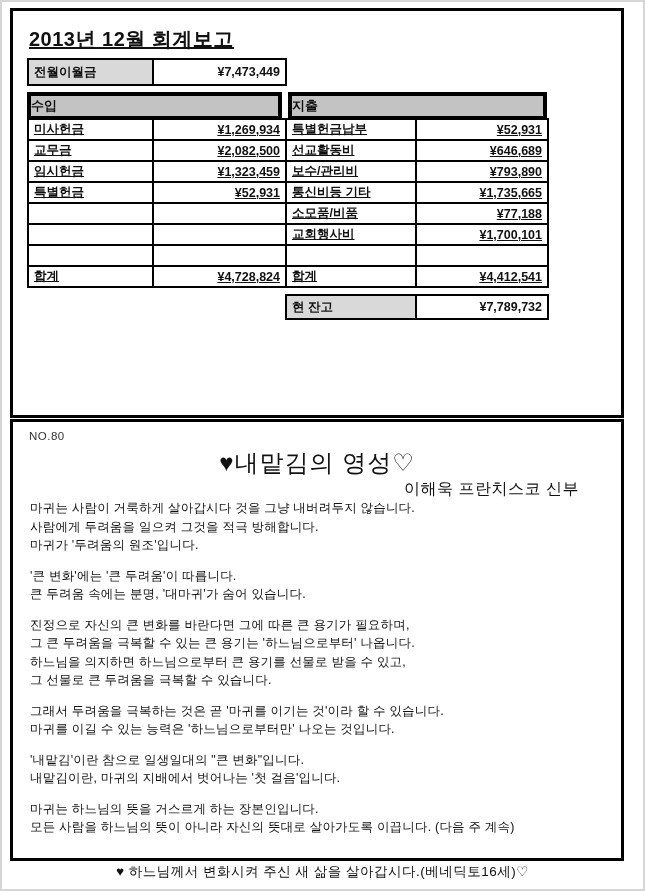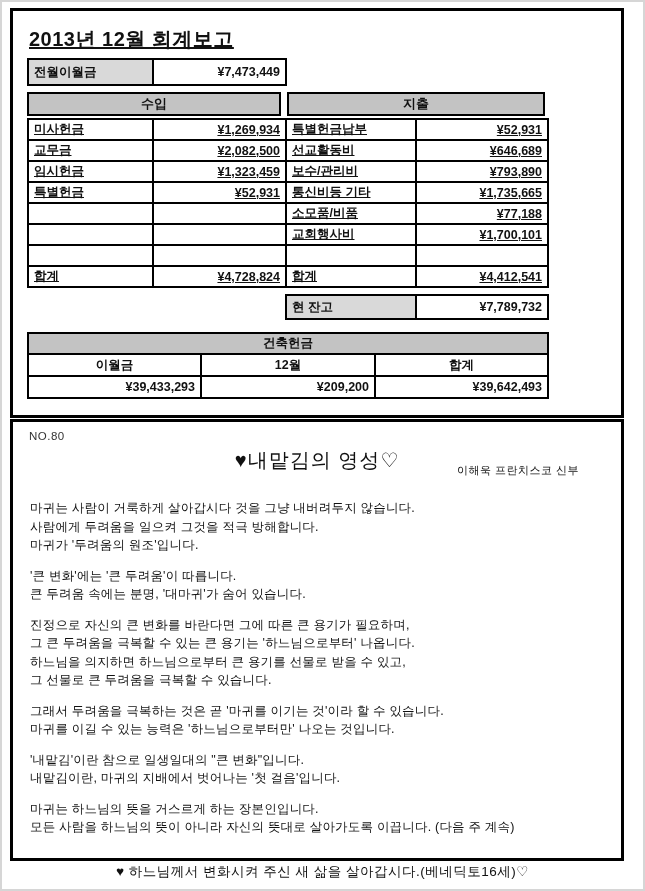--- a/index.html
+++ b/index.html
@@ -33,36 +33,36 @@
     padding:0 5px; height:19px;
     white-space:nowrap; overflow:hidden;
   }
   td.lbl { text-align:left; }
   td.val { text-align:right; }
   td.gray { background:#d9d9d9; }
   .t-carry { position:absolute; left:14px; top:47px; }
   .t-carry td { height:24px; }
   .head-row { position:absolute; left:14px; top:81px; width:520px; display:flex; }
   .head-cell {
-    border:2px solid #000000; background:#c3c3c3;
-    font-weight:bold; font-size:13px; text-align:center;
+    border:4px solid #000000; background:#c3c3c3;
+    font-weight:bold; font-size:13px; text-align:left;
     height:20px; line-height:20px;
   }
   .head-income { width:250px; margin-right:6px; }
   .head-expense { width:254px; }
   .t-main { position:absolute; left:14px; top:107px;text-decoration:underline; }
   .t-balance { position:absolute; left:272px; top:283px; }
   .t-balance td { height:22px; }
   .t-building { position:absolute; left:14px; top:321px; }
   .t-building td.bhead { background:#c3c3c3; text-align:center; height:19px; }
   .t-building td.bcol { text-align:center; height:20px; }
   .t-building td.bval { text-align:right; height:20px; }
   .no80 { position:absolute; left:16px; top:8px; font-size:11.5px; color:#333; letter-spacing:0.5px; }
-  .e-title { position:absolute; left:0; top:25px; width:100%; text-align:center; font-size:20px; letter-spacing:1px; }
-  .e-author { position:absolute; top:41px; right:42px; font-size:11px; letter-spacing:0.5px; }
+  .e-title { position:absolute; left:0; top:25px; width:100%; text-align:center; font-size:24px; letter-spacing:1px; }
+  .e-author { position:absolute; top:57px; right:42px; font-size:16px; letter-spacing:0.5px; }
   .e-body { position:absolute; left:17px; top:77px; right:12px; font-size:12.5px; line-height:18.5px; letter-spacing:0.2px; }
   .e-body p { margin:0 0 12px 0; white-space:pre-line; }
   .footer { position:absolute; left:0; top:863px; width:645px; text-align:center; font-size:13.5px; letter-spacing:0.5px; }
 </style>
 </head>
 <body>
 
 <div class="box1">
   <div class="r-title">2013년 12월 회계보고</div>
 
@@ -149,42 +149,20 @@
         <col style="width:132px">
       </colgroup>
     <tbody>
         <tr>
       <td class="lbl gray">현 잔고</td>
       <td class="val">¥7,789,732</td>
     </tr>
   </tbody>
     </table>
 
-  <table class="t-building">
-    <colgroup>
-        <col style="width:173px">
-        <col style="width:174px">
-        <col style="width:173px">
-      </colgroup>
-    <tbody>
-        <tr>
-      <td class="bhead" colspan="3">건축헌금</td>
-    </tr>
-    <tr>
-      <td class="bcol">이월금</td>
-      <td class="bcol">12월</td>
-      <td class="bcol">합계</td>
-    </tr>
-    <tr>
-      <td class="bval">¥39,433,293</td>
-      <td class="bval">¥209,200</td>
-      <td class="bval">¥39,642,493</td>
-    </tr>
-  </tbody>
-    </table>
 </div>
 
 <div class="box2">
   <div class="no80">NO.80</div>
   <div class="e-title">♥내맡김의 영성♡</div>
   <div class="e-author">이해욱 프란치스코 신부</div>
   <div class="e-body">
     <p>마귀는 사람이 거룩하게 살아갑시다 것을 그냥 내버려두지 않습니다.
 사람에게 두려움을 일으켜 그것을 적극 방해합니다.
 마귀가 '두려움의 원조'입니다.</p>

